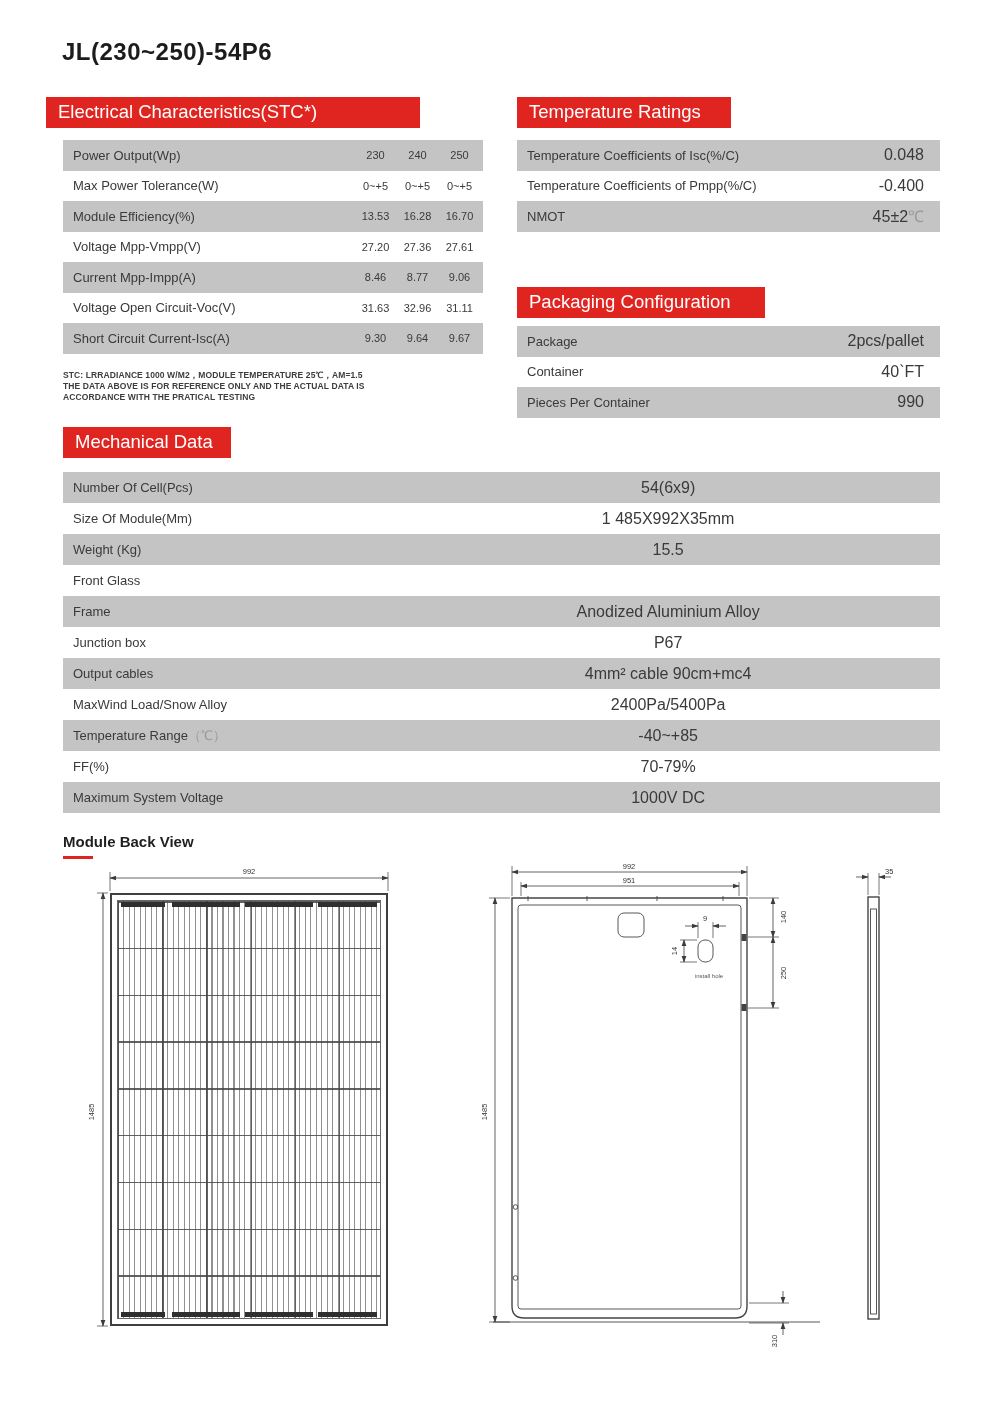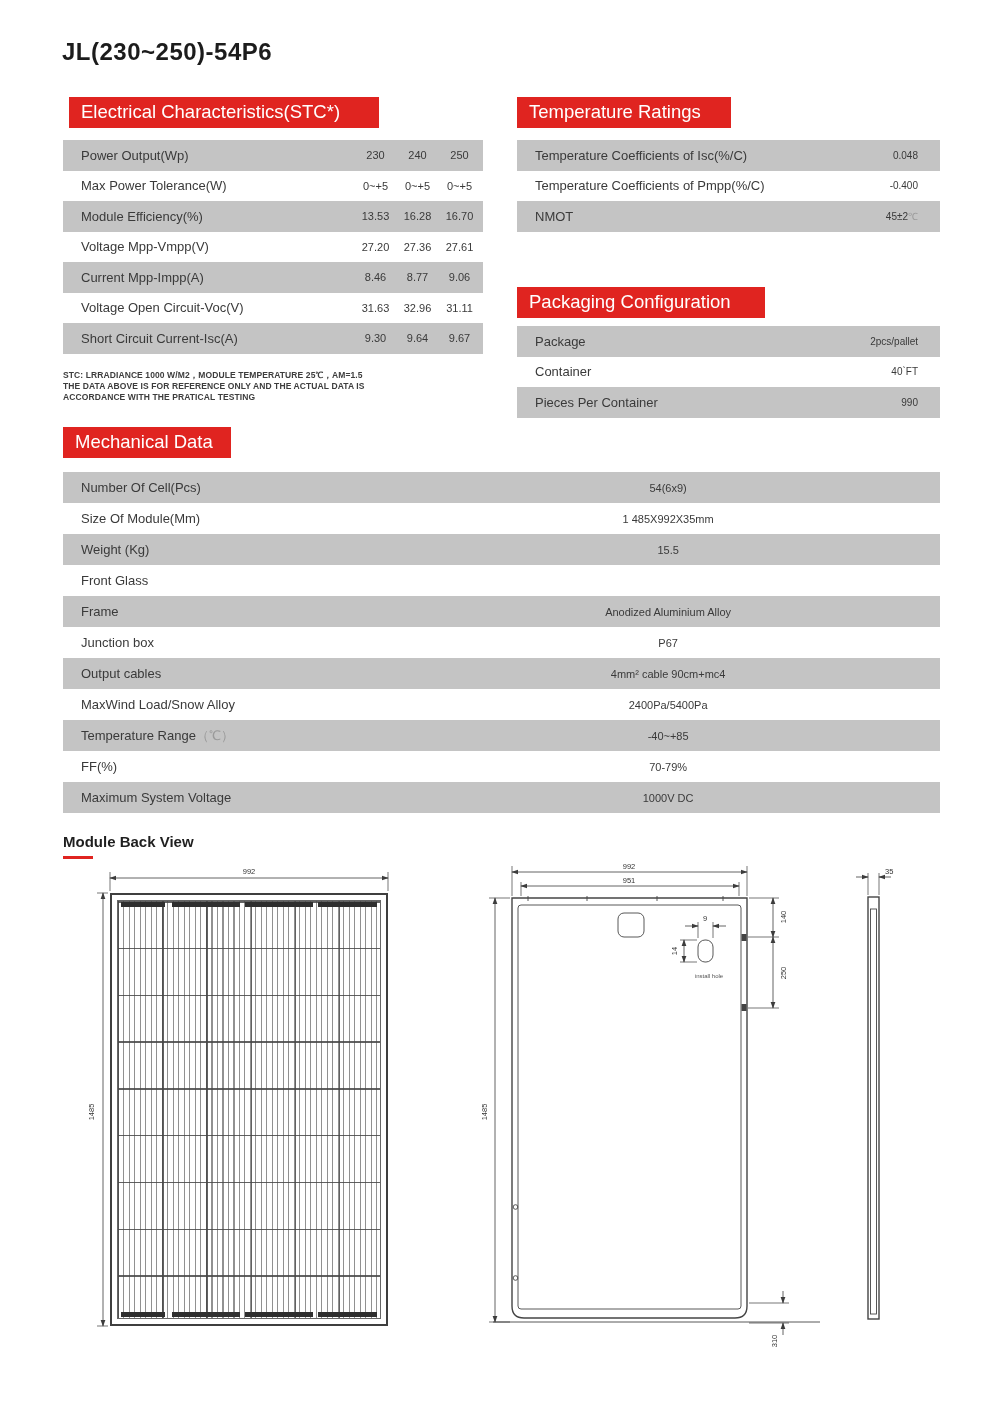--- a/index.html
+++ b/index.html
@@ -2,37 +2,37 @@
 <html style="--accent: #e02420; --row-gray: #c4c4c4;"><head>
 <meta charset="utf-8">
 <style>
   :root{ --accent:#e02420; --row-gray:#c4c4c4; }
   html,body{margin:0;padding:0;background:#fff;}
   .page{position:relative;width:1000px;height:1413px;background:#fff;overflow:hidden;
         font-family:"Liberation Sans",sans-serif;color:#3a3a3a;}
   .title{position:absolute;left:62px;top:38px;font-size:24px;font-weight:bold;color:#1c1c1c;letter-spacing:.5px;}
   .sec-header{position:absolute;height:31px;background:var(--accent);color:#fff;font-size:18.5px;
               display:flex;align-items:center;padding:0 12px 2px 12px;box-sizing:border-box;white-space:nowrap;}
-  #hdr-elec{left:69px;top:97px;width:310px;}
+  #hdr-elec{left:46px;top:97px;width:374px;}
   #hdr-temp{left:517px;top:97px;width:214px;}
   #hdr-pack{left:517px;top:287px;width:248px;}
   #hdr-mech{left:63px;top:427px;width:168px;}
   .tbl{position:absolute;}
   #tbl-elec{left:63px;top:140px;width:420px;}
   #tbl-temp{left:517px;top:140px;width:423px;}
   #tbl-pack{left:517px;top:326px;width:423px;}
   #tbl-mech{left:63px;top:472px;width:877px;}
   .row{height:30.5px;display:flex;align-items:center;font-size:13px;color:#3a3a3a;position:relative;}
   #tbl-mech .row{height:31px;}
   .row:nth-child(odd){background:var(--row-gray);}
-  .lbl{padding-left:18px;white-space:nowrap;}
+  .lbl{padding-left:10px;white-space:nowrap;}
   .v3{width:42px;text-align:center;padding-right:5px;font-size:11px;box-sizing:border-box;flex:none;}
   .spacer{flex:1;}
-  .val-r{margin-left:auto;padding-right:22px;font-size:10px;white-space:nowrap;}
-  .val-c{position:absolute;left:38%;right:0;text-align:center;font-size:11px;white-space:nowrap;}
+  .val-r{margin-left:auto;padding-right:16px;font-size:16px;white-space:nowrap;}
+  .val-c{position:absolute;left:38%;right:0;text-align:center;font-size:16px;white-space:nowrap;}
   .lightlbl{color:#9a9a9a;}
   .note{position:absolute;left:63px;top:370px;width:370px;font-size:8.5px;line-height:11px;
         font-weight:600;color:#3d3d3d;letter-spacing:.1px;}
   .bv-title{position:absolute;left:63px;top:833px;font-size:15px;font-weight:bold;color:#1f1f1f;text-align:center;}
   .bv-bar{position:absolute;left:63px;top:856px;width:30px;height:3px;background:var(--accent);}
   
   .panel{position:absolute;left:110px;top:893px;width:278px;height:433px;border:2px solid #3f3f3f;
          box-sizing:border-box;padding:5px;background:#fff;}
   .panel-grid{position:relative;width:100%;height:100%;box-sizing:border-box;border:1px solid #666;
     background:

